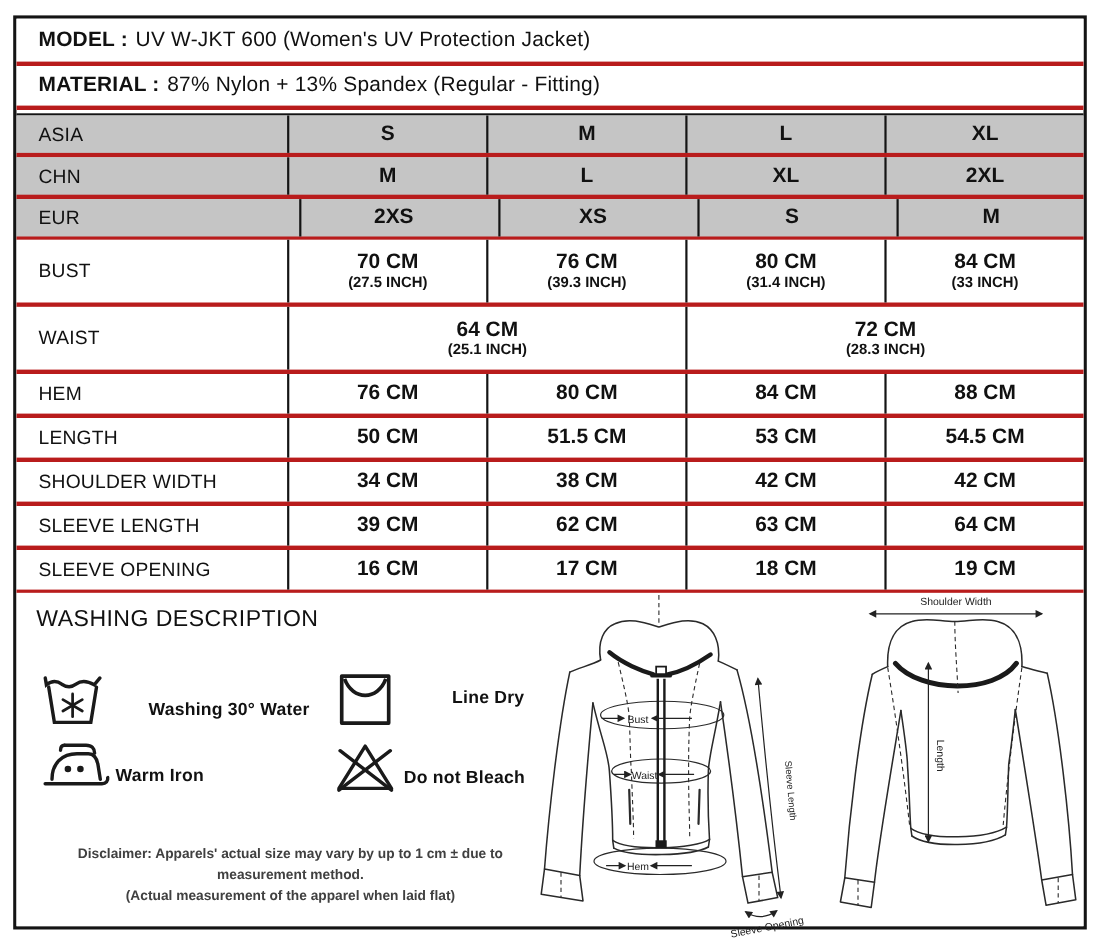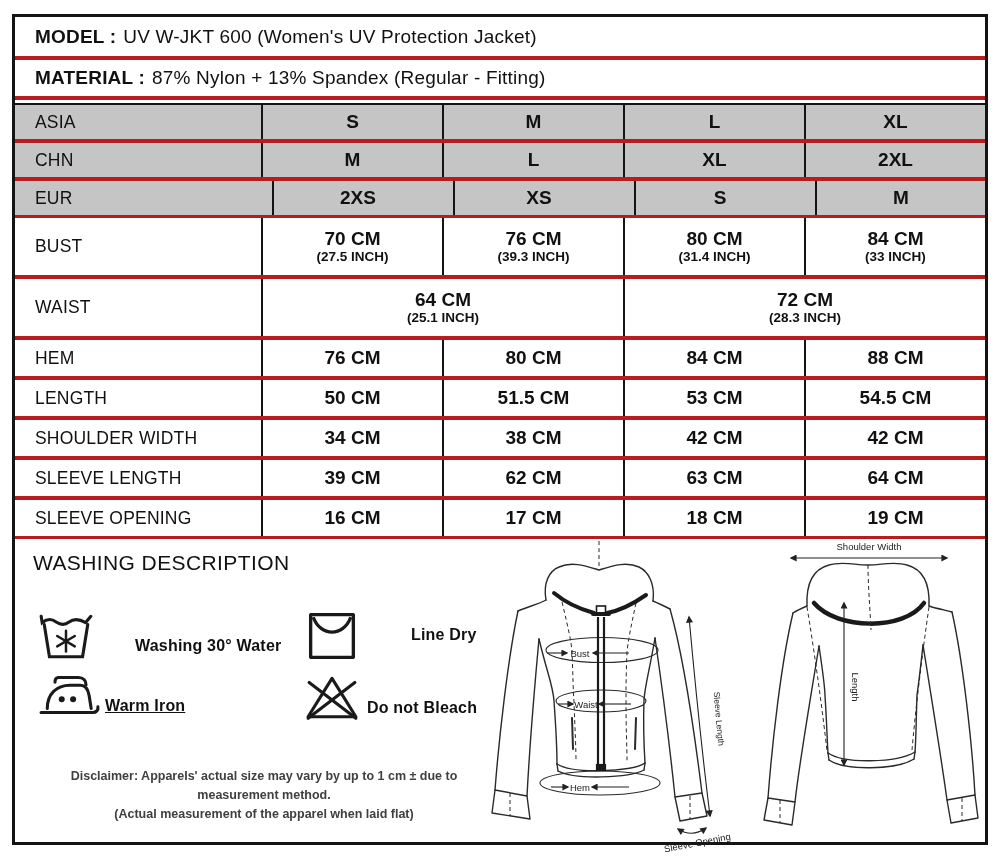--- a/index.html
+++ b/index.html
@@ -233,21 +233,21 @@
     <svg class="wicon" style="left:24px;top:132px;" width="62" height="48" viewBox="0 0 60 46">
       <g fill="none" stroke="#1a1a1a" stroke-width="3" stroke-linecap="round">
         <path d="M2,40 H52 C55.5,40 57.5,37.5 57,34.5"></path>
         <path d="M8,36 C8,22 17,13.5 30,13.5 L40,13.5 C45,13.5 47.5,17.5 48.5,23.5 L50.5,36"></path>
         <path d="M19,6 H38 C43,6 45.5,9 45.5,13"></path>
         <path d="M19,6 C16.5,6 15.5,8 15.5,10.5"></path>
       </g>
       <circle cx="22" cy="27" r="2.9" fill="#1a1a1a"></circle>
       <circle cx="33" cy="27" r="2.9" fill="#1a1a1a"></circle>
     </svg>
-    <div class="wlabel" style="left:90px;top:158px;text-decoration:underline;">Warm Iron</div>
+    <div class="wlabel" style="left:90px;top:158px;">Warm Iron</div>
 
     <svg class="wicon" style="left:290px;top:134px;" width="54" height="48" viewBox="0 0 52 46">
       <g fill="none" stroke="#1a1a1a" stroke-width="3" stroke-linejoin="round" stroke-linecap="round">
         <path d="M26,5 L49,42 L3,42 Z"></path>
         <path d="M4,9 L49,43.5"></path>
         <path d="M48,9 L3,43.5"></path>
       </g>
     </svg>
     <div class="wlabel" style="left:352px;top:160px;">Do not Bleach</div>
 

